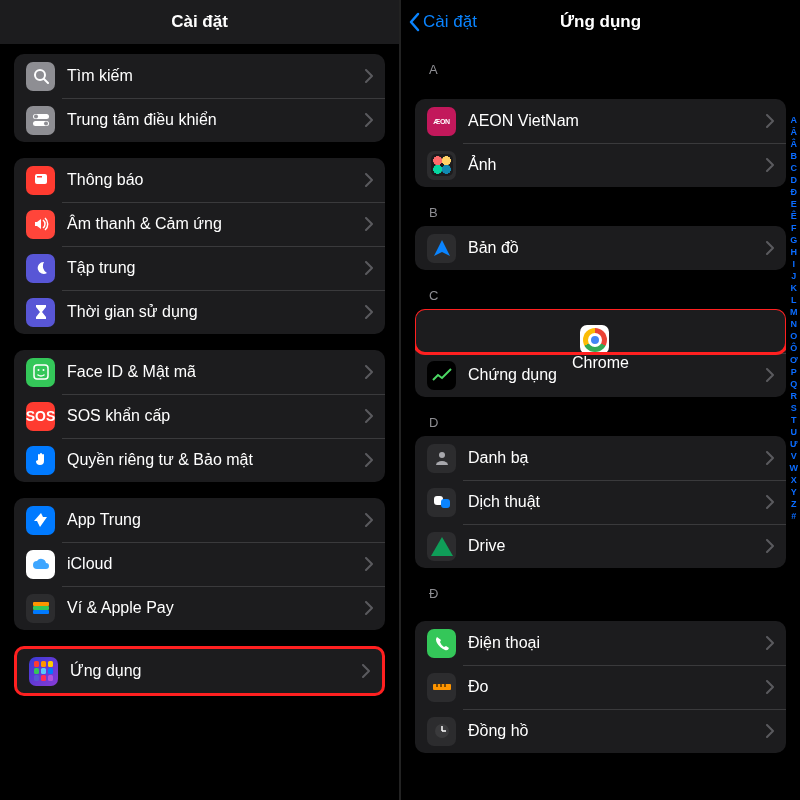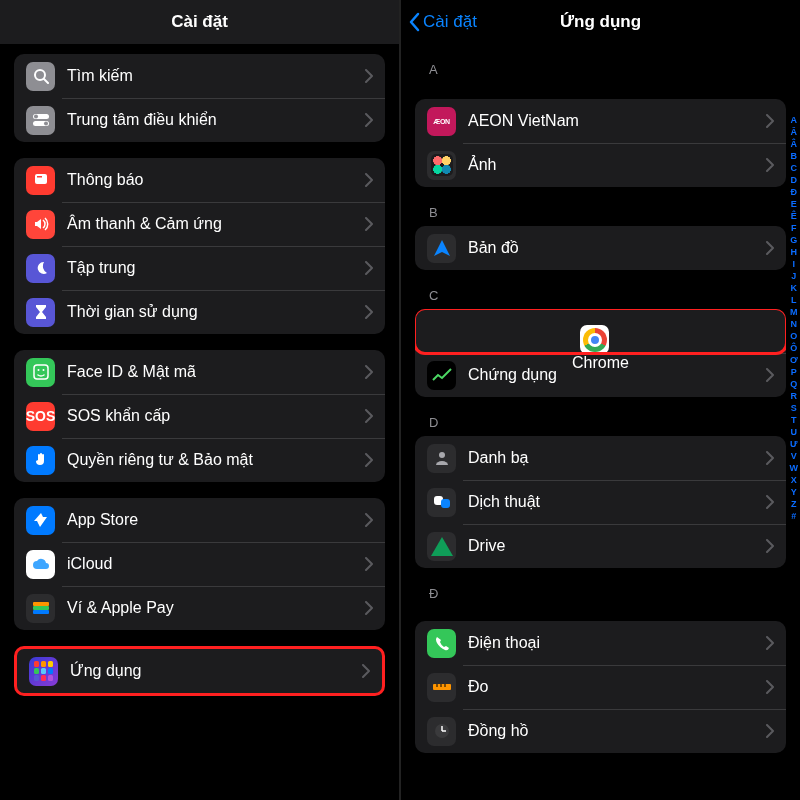--- a/index.html
+++ b/index.html
@@ -275,21 +275,21 @@
           </svg>
         </div>
       </div>
     <div class="group" id="lg4">
         <div class="row">
           <div class="icon bg-blue">
             <svg width="18" height="18" viewBox="0 0 18 18">
               <path d="M9 2 l2 4 h4 l-7 10 l-3 -6 h-3 z" fill="#fff"></path>
             </svg>
           </div>
-          <span class="label">App Store</span>
+          <span class="label">App Trung</span>
           <svg class="chevron" width="8" height="14" viewBox="0 0 8 14">
             <path d="M1 1 L7 7 L1 13" stroke="#5a5a5e" stroke-width="2" fill="none" stroke-linecap="round" stroke-linejoin="round"></path>
           </svg>
         </div>
         <div class="row">
           <div class="icon bg-white">
             <svg width="20" height="14" viewBox="0 0 20 14">
               <path d="M6 12 a4 4 0 0 1 0 -8 a5 5 0 0 1 9 2 a3 3 0 0 1 0 6 z" fill="#3ea6ff"></path>
             </svg>
           </div>

